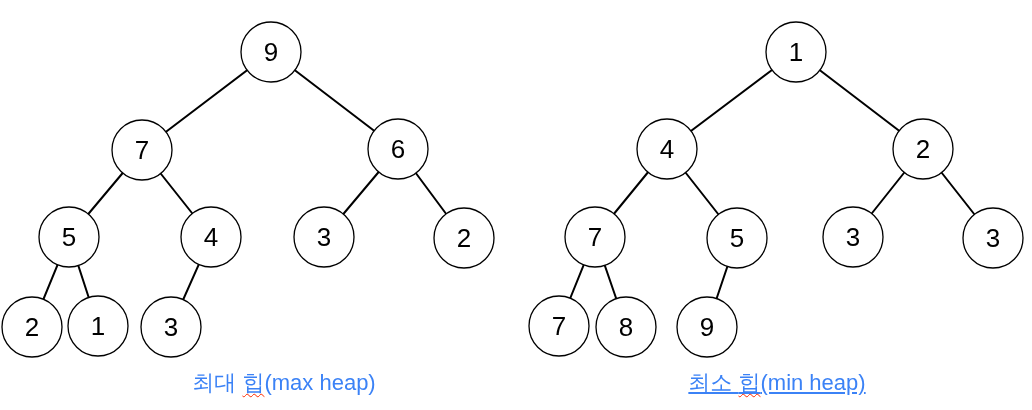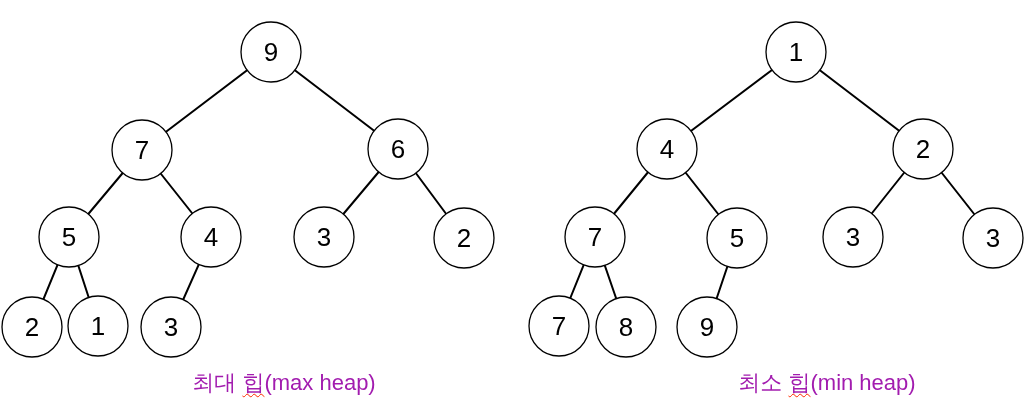--- a/index.html
+++ b/index.html
@@ -35,25 +35,25 @@
     font-family: "Liberation Sans", "DejaVu Sans", sans-serif;
     font-size: 26px;
     text-anchor: middle;
   }
   .caption {
     position: absolute;
     top: 370px;
     transform: translateX(-50%);
     font-size: 22px;
     line-height: 1.2;
-    color: #a21caf;
+    color: #3b82f6;
     white-space: nowrap;
   }
   .caption-max { left: 284px; }
-  .caption-min { left: 827px; }
+  .caption-min { left: 777px; text-decoration: underline; }
   .misspell {
     text-decoration-line: underline;
     text-decoration-style: wavy;
     text-decoration-color: #ff2a00;
     text-decoration-thickness: 1px;
     text-underline-offset: 3px;
   }
 </style>
 </head>
 <body>

